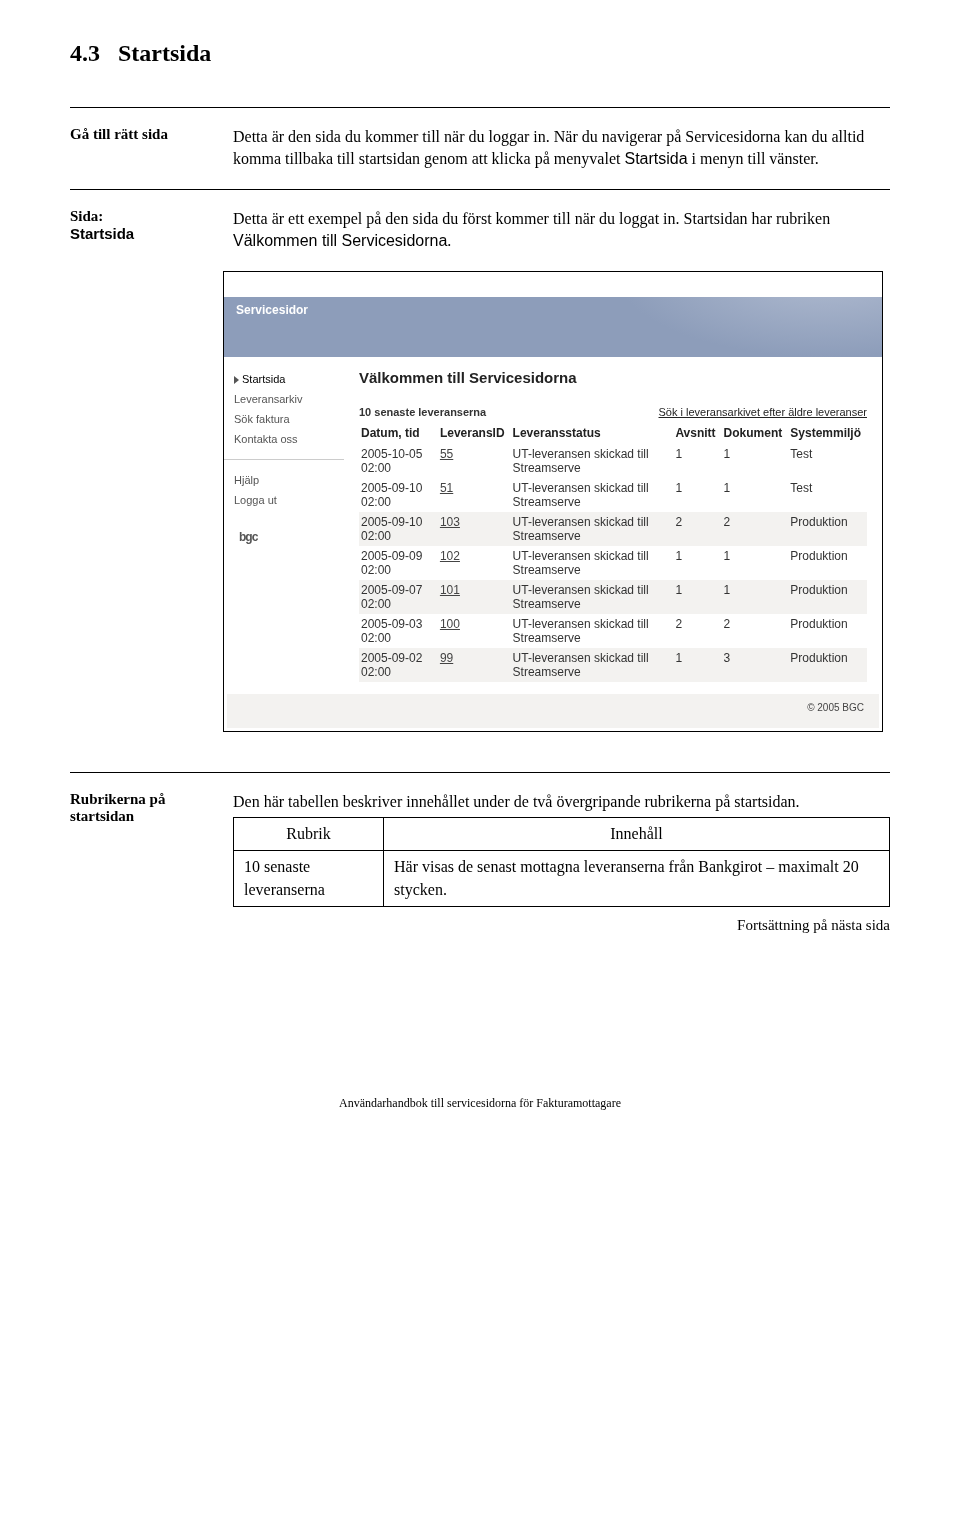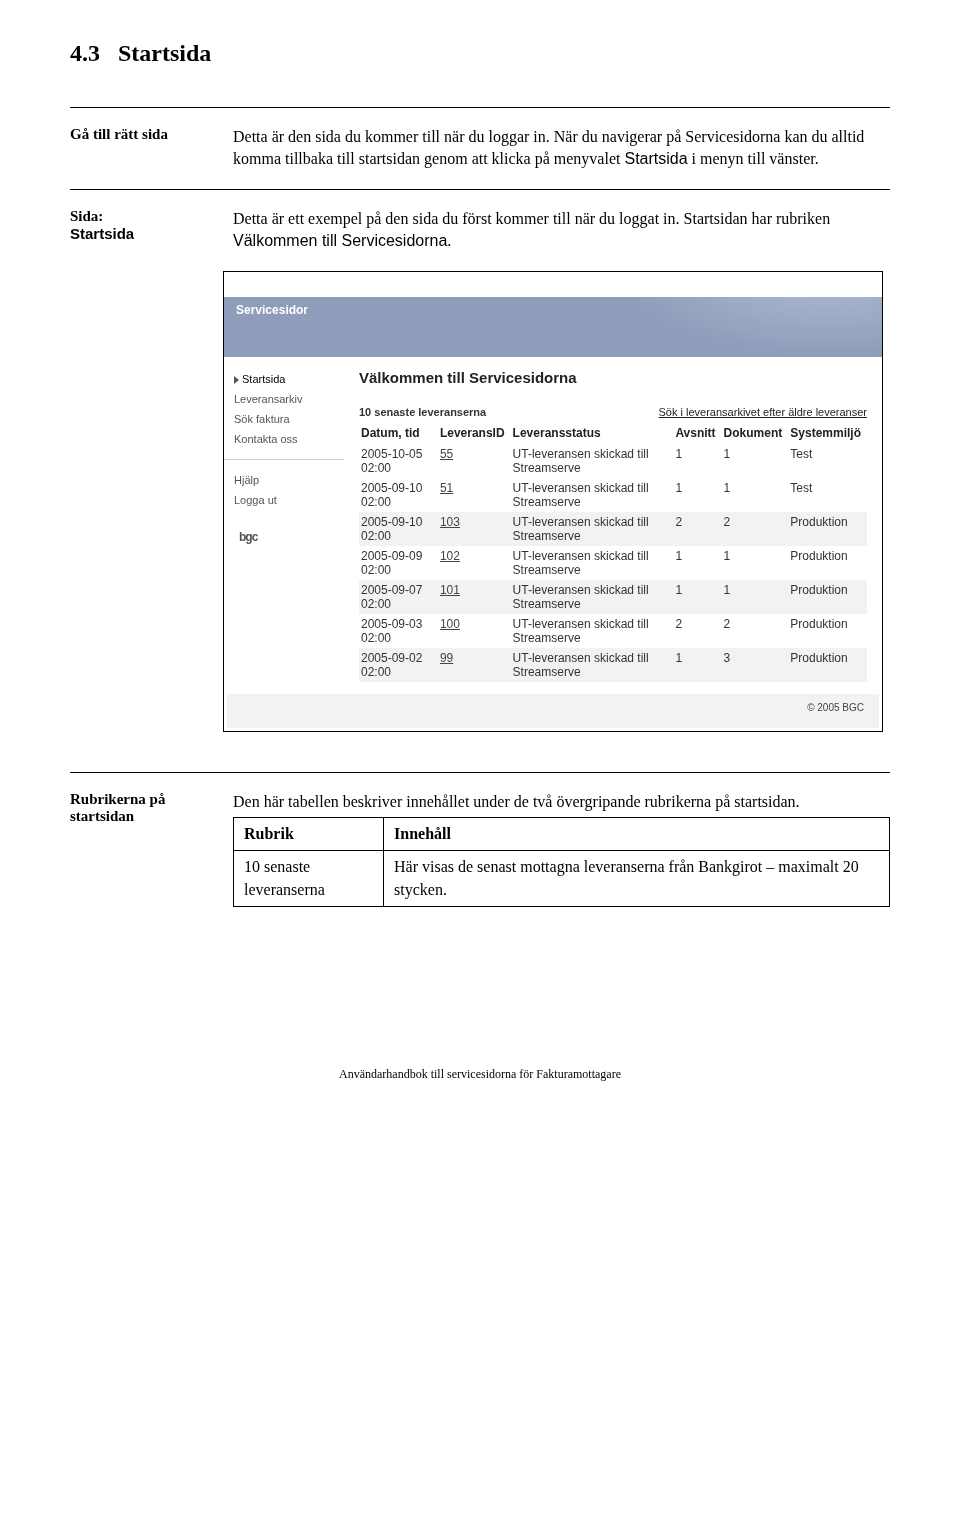--- a/index.html
+++ b/index.html
@@ -159,22 +159,22 @@
       width: 100%;
       margin-top: 4px;
     }
     .rubrik-table th, .rubrik-table td {
       border: 1px solid #000;
       padding: 5px 10px;
       vertical-align: top;
       text-align: left;
     }
     .rubrik-table th {
-      font-weight: bold;
-      text-align: left;
+      font-weight: normal;
+      text-align: center;
     }
     .rubrik-table th:first-child { width: 150px; }
     .rubrik-table td:first-child { width: 150px; }
     .continue {
       text-align: right;
       font-size: 15px;
       margin-top: 8px;
     }
     .footer {
       text-align: center;
@@ -339,16 +339,17 @@
       </tr>
       <tr>
         <td>
           <span>10 senaste</span><br>
           <span>leveranserna</span>
         </td>
         <td>Här visas de senast mottagna leveranserna från Bankgirot – maximalt 20 stycken.</td>
       </tr>
     </tbody>
       </table>
+    <div class="continue">Fortsättning på nästa sida</div>
   </div>
 </div>
 
 <div class="footer">Användarhandbok till servicesidorna för Fakturamottagare</div>
 
 </body></html>

